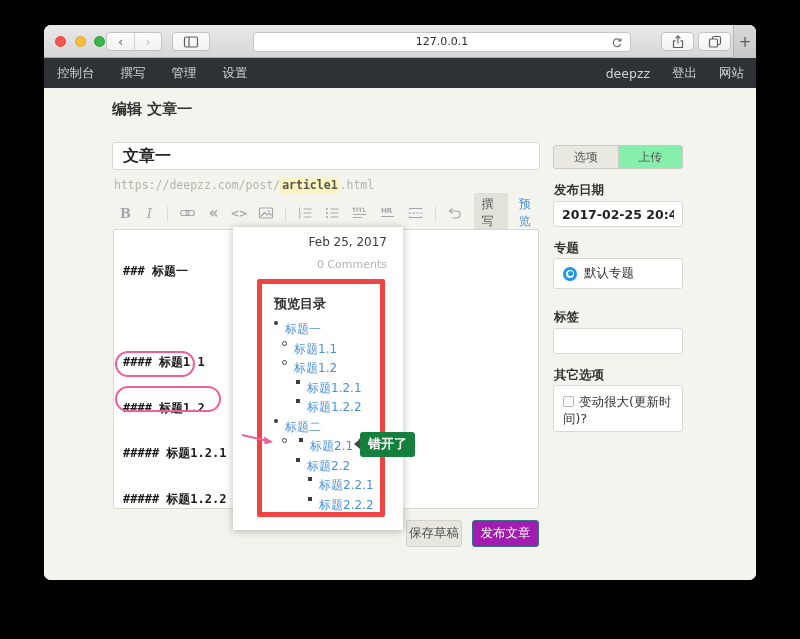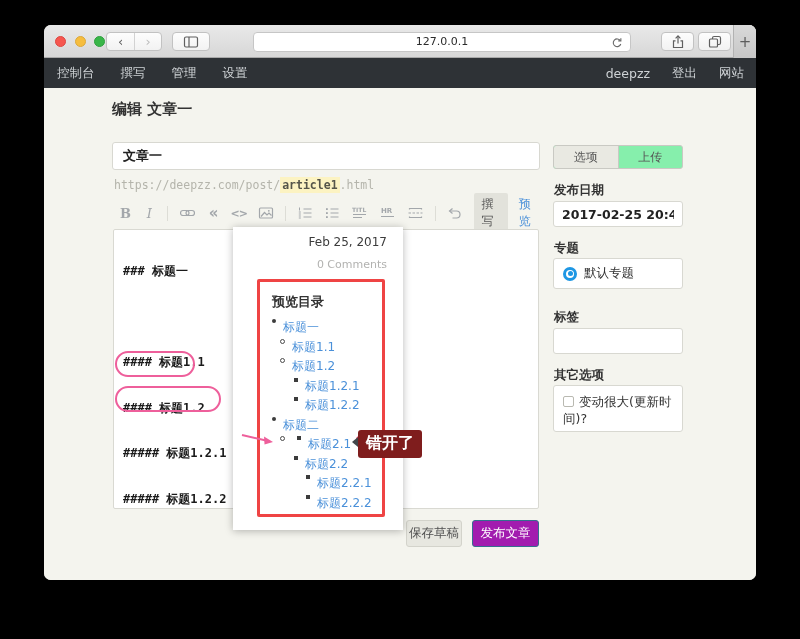--- a/index.html
+++ b/index.html
@@ -40,21 +40,21 @@
   .navbar { position:absolute; left:0; top:33px; width:712px; height:30px; background:#2e3236;
             display:flex; align-items:stretch; font-size:12.5px; color:#ced2d5; }
   .nav-item { display:flex; align-items:center; padding:8px 13px; cursor:default; }
   .nav-right { margin-left:auto; display:flex; padding-right:1px; }
   .nav-right .nav-item { padding:0 11px; }
 
   
   .content { position:absolute; left:0; top:63px; width:712px; height:492px; background:#f4f4ee; }
   .page-title { position:absolute; left:68px; top:12px; font-size:15px; font-weight:bold; color:#333; }
   .title-input { position:absolute; left:68px; top:54px; width:428px; height:28px; background:#fff;
-                 border:1px solid #d8d8d1; border-radius:3px; padding:0 10px; font-size:13px;
+                 border:1px solid #d8d8d1; border-radius:3px; padding:0 10px; font-size:16px;
                  font-weight:bold; color:#222; font-family:"DejaVu Sans",sans-serif; }
   .url-line { position:absolute; left:70px; top:90px; font-family:"DejaVu Sans Mono","Liberation Mono",monospace;
               font-size:11.5px; color:#b4b4ab; }
   .url-slug { background:#fcf3c2; color:#55554a; font-weight:bold; padding:1px 2px; }
 
   
   .ed-toolbar { position:absolute; left:69px; top:112px; width:426px; height:26px; display:flex;
                 align-items:center; gap:11px; padding-left:6px; color:#a3a7ab; }
   .tb-i { width:17px; height:16px; display:flex; align-items:center; justify-content:center;
           font-size:13px; }
@@ -73,33 +73,33 @@
   .ed-lines { position:absolute; left:9px; top:5px; font-family:"DejaVu Sans Mono","Liberation Mono",monospace;
               font-size:12px; font-weight:bold; color:#1a1a1a; white-space:pre; }
   .ed-line { height:17.5px; line-height:17.5px; }
 
   
   .overlay { position:absolute; left:189px; top:139px; width:170px; height:303px; background:#fff;
              box-shadow:0 1px 8px rgba(0,0,0,.28); z-index:10; }
   .ov-date { position:absolute; right:16px; top:8px; font-size:12px; color:#3c3c3c; }
   .ov-comments { position:absolute; right:16px; top:31px; font-size:11px; color:#b2b2b0; }
   .toc-box { position:absolute; left:24px; top:52px; width:128px; height:238px;
-             border:3px solid #ef4444; border-radius:2px; padding:11px 0 0 12px; overflow:visible; }
+             border:5px solid #ef4444; border-radius:2px; padding:11px 0 0 12px; overflow:visible; }
   .toc-title { font-size:13px; font-weight:bold; color:#333; height:16px; }
   .toc-list { margin-top:10px; }
   .toc-row { height:12px; margin-bottom:7.5px; display:flex; align-items:flex-start; font-size:12px;
              position:relative; white-space:nowrap; }
   .toc-row a { color:#4a90d9; text-decoration:none; }
   .pl1 { padding-left:0px; } .pl2 { padding-left:8px; } .pl3 { padding-left:22px; } .pl4 { padding-left:34px; }
   .b-disc { width:4px; height:4px; border-radius:50%; background:#3c3c3c; margin-right:7px; flex:none; }
   .b-circle { width:5px; height:5px; border-radius:50%; border:1px solid #4a4a4a; background:#fff;
               margin-right:7px; flex:none; }
   .b-square { width:4px; height:4px; background:#3c3c3c; margin-right:7px; flex:none; }
   .red-dot { width:7px; height:7px; border-radius:50%; background:#f5466c; margin-left:5px; flex:none; }
-  .tooltip { position:absolute; left:86px; top:-6px; background:#7f1d1d; color:#fff; font-size:16px;
+  .tooltip { position:absolute; left:86px; top:-6px; background:#15803d; color:#fff; font-size:13px;
              font-weight:bold; padding:3px 8px 4px; border-radius:3px; white-space:nowrap; z-index:12; }
   .tooltip::before { content:""; position:absolute; left:-6px; top:7px; border-top:5px solid transparent;
                      border-bottom:5px solid transparent; border-right:6px solid #43474b; }
 
   
   .anno { position:absolute; left:0; top:0; width:712px; height:492px; pointer-events:none; z-index:20; }
   .pink-rect { position:absolute; border:2px solid #ee5f9b; border-radius:13px; }
   .pr1 { left:71px; top:263px; width:80px; height:26px; }
   .pr2 { left:71px; top:298px; width:106px; height:26px; }
   .pink-arrow { position:absolute; left:196px; top:343px; }

